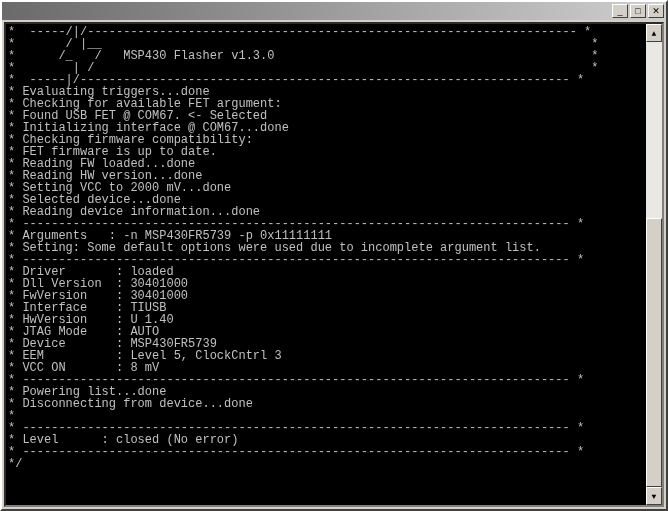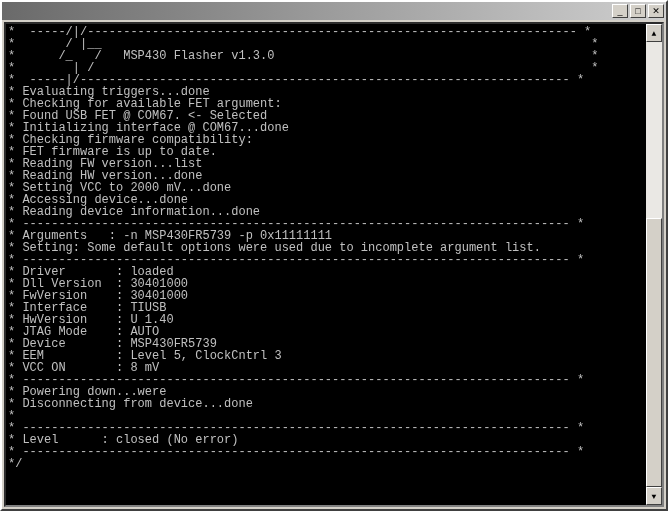--- a/index.html
+++ b/index.html
@@ -124,40 +124,40 @@
 <span>*       / |__                                                                    *</span>
 <span>*      /_   /   MSP430 Flasher v1.3.0                                            *</span>
 <span>*        | /                                                                     *</span>
 <span>*  -----|/-------------------------------------------------------------------- *</span>
 <span>* Evaluating triggers...done</span>
 <span>* Checking for available FET argument:</span>
 <span>* Found USB FET @ COM67. &lt;- Selected</span>
 <span>* Initializing interface @ COM67...done</span>
 <span>* Checking firmware compatibility:</span>
 <span>* FET firmware is up to date.</span>
-<span>* Reading FW version...list</span>
+<span>* Reading FW loaded...done</span>
 <span>* Reading HW version...done</span>
 <span>* Setting VCC to 2000 mV...done</span>
-<span>* Accessing device...done</span>
+<span>* Selected device...done</span>
 <span>* Reading device information...done</span>
 <span>* ---------------------------------------------------------------------------- *</span>
 <span>* Arguments   : -n MSP430FR5739 -p 0x11111111</span>
 <span>* Setting: Some default options were used due to incomplete argument list.</span>
 <span>* ---------------------------------------------------------------------------- *</span>
 <span>* Driver       : loaded</span>
 <span>* Dll Version  : 30401000</span>
 <span>* FwVersion    : 30401000</span>
 <span>* Interface    : TIUSB</span>
 <span>* HwVersion    : U 1.40</span>
 <span>* JTAG Mode    : AUTO</span>
 <span>* Device       : MSP430FR5739</span>
 <span>* EEM          : Level 5, ClockCntrl 3</span>
 <span>* VCC ON       : 8 mV</span>
 <span>* ---------------------------------------------------------------------------- *</span>
-<span>* Powering down...were</span>
+<span>* Powering list...done</span>
 <span>* Disconnecting from device...done</span>
 <span>*                                                                                </span>
 <span>* ---------------------------------------------------------------------------- *</span>
 <span>* Level      : closed (No error)</span>
 <span>* ---------------------------------------------------------------------------- *</span>
 <span>*/</span></div>
     <div class="scrollbar">
       <div class="scrollbtn">
           <span class="arrow">▲</span>
         </div>

